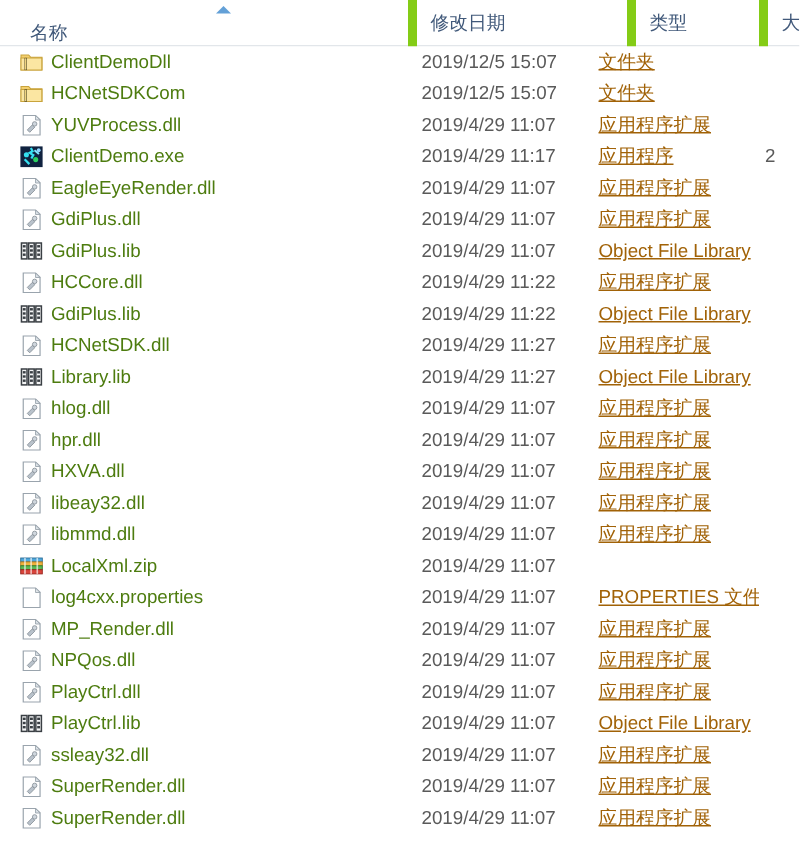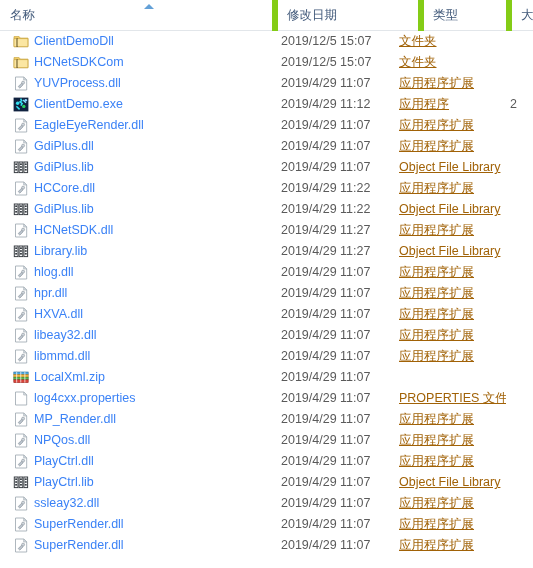--- a/index.html
+++ b/index.html
@@ -40,21 +40,21 @@
     box-sizing: border-box;
     padding-left: 9px;
     font-size: 12.5px;
     color: #41597a;
     white-space: nowrap;
     overflow: hidden;
   }
   .hdr-cell.sep {
     border-left: 6px solid #84cc16;
   }
-  .hdr-name { left: 0;   width: 272px; padding-left: 10px; }
+  .hdr-name { left: 0;   width: 272px; padding-left: 20px; align-items: flex-end; }
   .hdr-date { left: 272px; width: 118px; }
   .hdr-type { left: 390px; width: 116px; margin-left: 28px; }
   .hdr-size { left: 506px; width: 27px; }
 
   .sort-arrow {
     position: absolute;
     left: 144px;
     top: 4px;
     width: 0;
     height: 0;
@@ -79,21 +79,21 @@
   .cell {
     position: absolute;
     top: 0;
     height: 21px;
     line-height: 21px;
     font-size: 12.5px;
     box-sizing: border-box;
     overflow: hidden;
     white-space: nowrap;
   }
-  .c-name { left: 0;   width: 272px; padding-left: 34px; color: #3b82f6; }
+  .c-name { left: 0;   width: 272px; padding-left: 34px; color: #4d7c0f; }
   .c-date { left: 272px; width: 118px; padding-left: 9px;  color: #5a5a5a; }
   .c-type { left: 390px; width: 116px; padding-left: 9px;  color: #a16207; text-decoration: underline; }
   .c-size { left: 506px; width: 27px;  padding-left: 4px;  color: #5a5a5a; text-align: left; }
 
   
   .icon {
     position: absolute;
     left: 13px;
     top: 3px;
     width: 16px;
@@ -171,21 +171,21 @@
             <rect x="0.6" y="0.6" width="14.8" height="13.8" fill="#10223f"></rect>
             <path d="M7.6 1.6l1.1 2.2-1.9 1.1 2.4 1.5-1.3 2.3" stroke="#35e0f0" stroke-width="1.5" fill="none"></path>
             <circle cx="4.6" cy="6.2" r="1.7" fill="#35e0f0"></circle>
             <circle cx="10.8" cy="9.4" r="1.7" fill="#2ad05f"></circle>
             <path d="M3.4 9.2l3.2 3.2" stroke="#35e0f0" stroke-width="1.5"></path>
             <path d="M10 3.1l3 2.6" stroke="#7fe8ff" stroke-width="1.3"></path>
             <circle cx="12.8" cy="3.2" r="1.3" fill="#8fd4ff"></circle>
           </svg>
         </span>
         <span class="cell c-name">ClientDemo.exe</span>
-        <span class="cell c-date">2019/4/29 11:12</span>
+        <span class="cell c-date">2019/4/29 11:17</span>
         <span class="cell c-type">应用程序</span>
         <span class="cell c-size">2</span>
       </div>
       <div class="row">
         <span class="icon">
           <svg viewBox="0 0 16 15">
             <path d="M2.5 1h8.2l3 2.9v10.1h-11.2z" fill="#ffffff" stroke="#9aa4ad" stroke-width=".8"></path>
             <path d="M10.7 1v3h3z" fill="#dde3e8" stroke="#9aa4ad" stroke-width=".6"></path>
             <path d="M5.2 10.6l3.4-3.4 1.6 1.6-3.4 3.4z" fill="#b9c2cb" stroke="#7d878f" stroke-width=".5"></path>
             <circle cx="10.1" cy="6.6" r="1.5" fill="#cfd6dd" stroke="#7d878f" stroke-width=".5"></circle>

